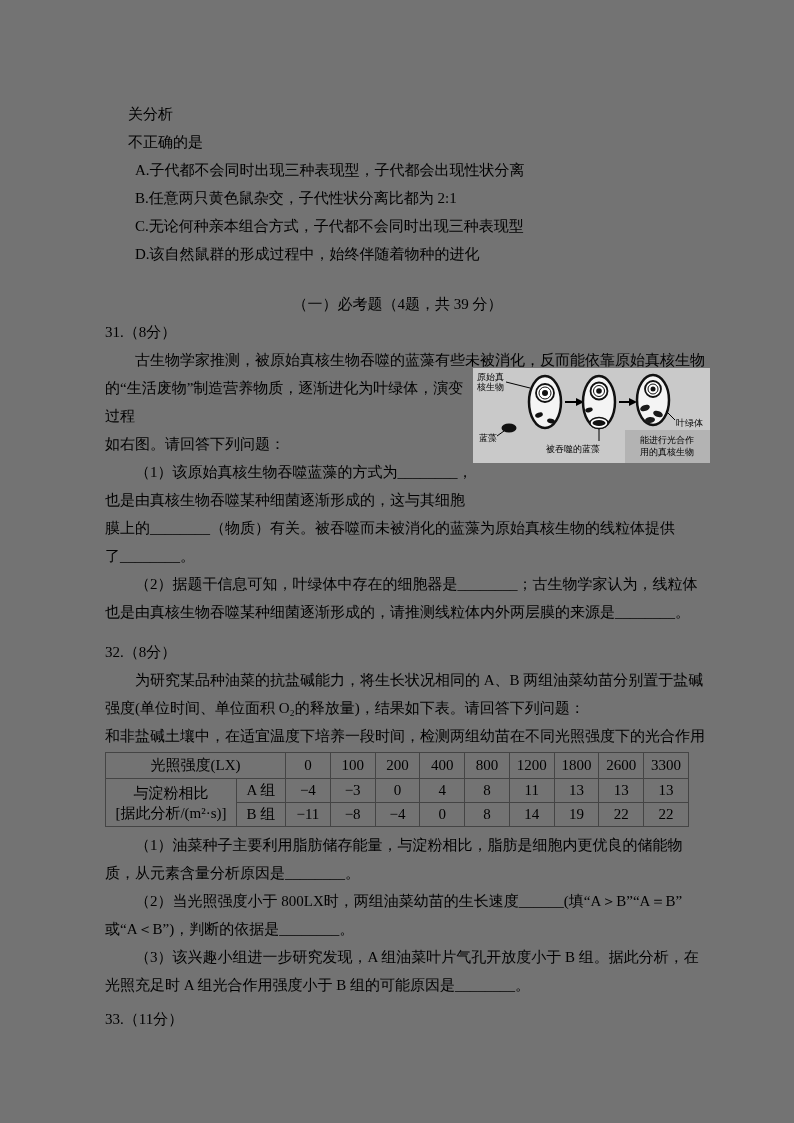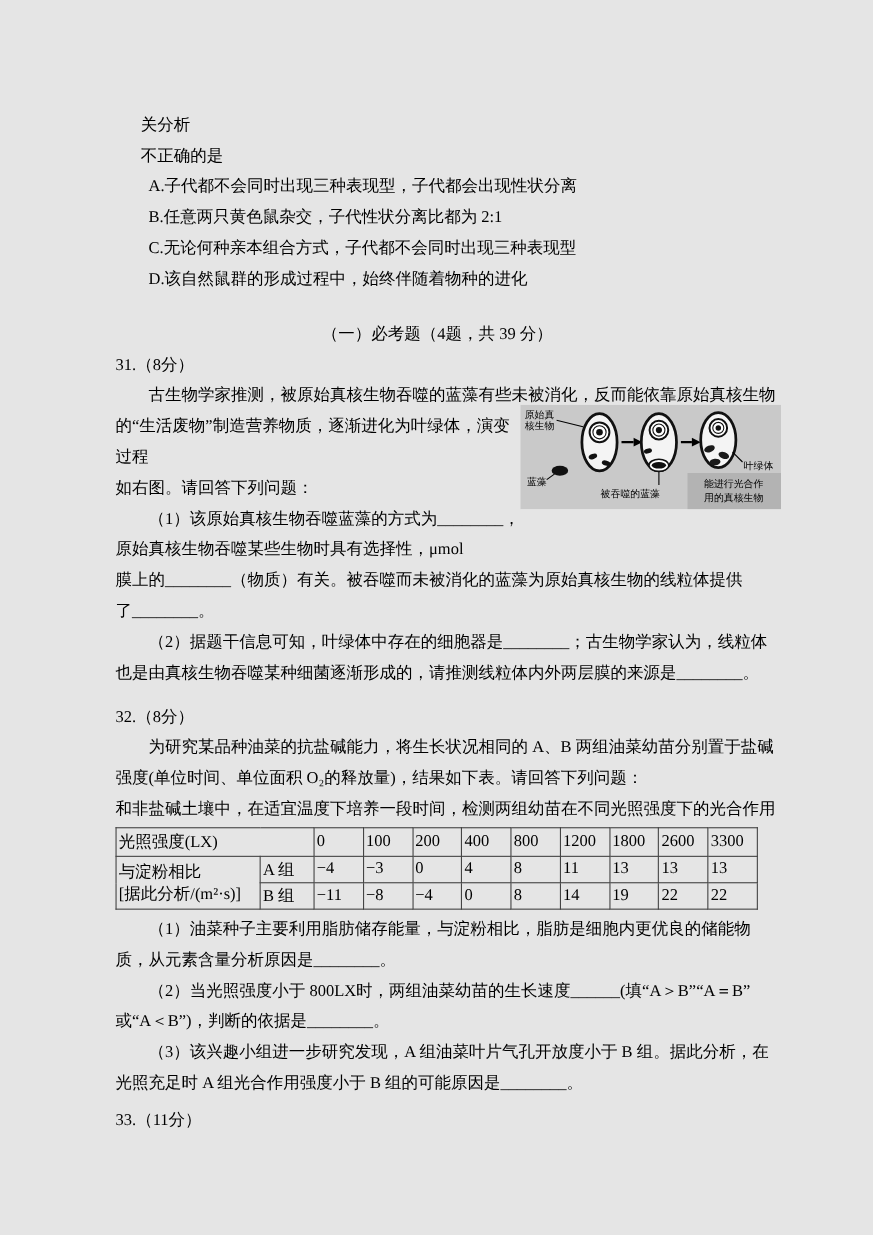--- a/index.html
+++ b/index.html
@@ -2,21 +2,21 @@
 <html><head>
 <meta charset="utf-8">
 <style>
   * { box-sizing: border-box; }
   html, body { margin: 0; padding: 0; background: #888; }
   .page {
     position: relative;
     width: 794px;
     height: 1123px;
     margin: 0 auto;
-    background: #e5e5e5;
+    background: #737373;
     font-family: "Liberation Serif", serif;
     font-size: 15px;
     color: #000;
     overflow: hidden;
   }
   .content {
     position: absolute;
     left: 105px;
     top: 100px;
     width: 585px;
@@ -48,21 +48,21 @@
 
   table.data-table {
     border-collapse: collapse;
     table-layout: fixed;
     width: 584px;
     margin-top: 2px;
     margin-bottom: 4px;
   }
   table.data-table td {
     border: 1px solid #444;
-    text-align: left;
+    text-align: center;
     font-size: 15px;
     padding: 0 2px;
     height: 24px;
     white-space: nowrap;
     overflow: hidden;
   }
   table.data-table tr.hdr td { height: 26px; }
   td.hdr-label { text-align: left; padding-left: 7px; }
   td.left-label div { line-height: 20px; }
 </style>
@@ -81,21 +81,21 @@
     <div class="line ind2">D.该自然鼠群的形成过程中，始终伴随着物种的进化</div>
 
     <div class="line sec-gap">（一）必考题（4题，共 39 分）</div>
 
     <div class="line">31.（8分）</div>
     <div class="line ind2">古生物学家推测，被原始真核生物吞噬的蓝藻有些未被消化，反而能依靠原始真核生物</div>
     <div class="line">的“生活废物”制造营养物质，逐渐进化为叶绿体，演变</div>
     <div class="line">过程</div>
     <div class="line">如右图。请回答下列问题：</div>
     <div class="line ind2">（1）该原始真核生物吞噬蓝藻的方式为________，</div>
-    <div class="line">原始真核生物吞噬某些生物时具有选择性，μmol</div>
+    <div class="line">也是由真核生物吞噬某种细菌逐渐形成的，这与其细胞</div>
     <div class="line">膜上的________（物质）有关。被吞噬而未被消化的蓝藻为原始真核生物的线粒体提供</div>
     <div class="line">了________。</div>
     <div class="line ind2">（2）据题干信息可知，叶绿体中存在的细胞器是________；古生物学家认为，线粒体</div>
     <div class="line">也是由真核生物吞噬某种细菌逐渐形成的，请推测线粒体内外两层膜的来源是________。</div>
 
     <div class="line q32-gap">32.（8分）</div>
     <div class="line ind2">为研究某品种油菜的抗盐碱能力，将生长状况相同的 A、B 两组油菜幼苗分别置于盐碱</div>
     <div class="line">强度(单位时间、单位面积 O₂的释放量)，结果如下表。请回答下列问题：</div>
     <div class="line">和非盐碱土壤中，在适宜温度下培养一段时间，检测两组幼苗在不同光照强度下的光合作用</div>
 

